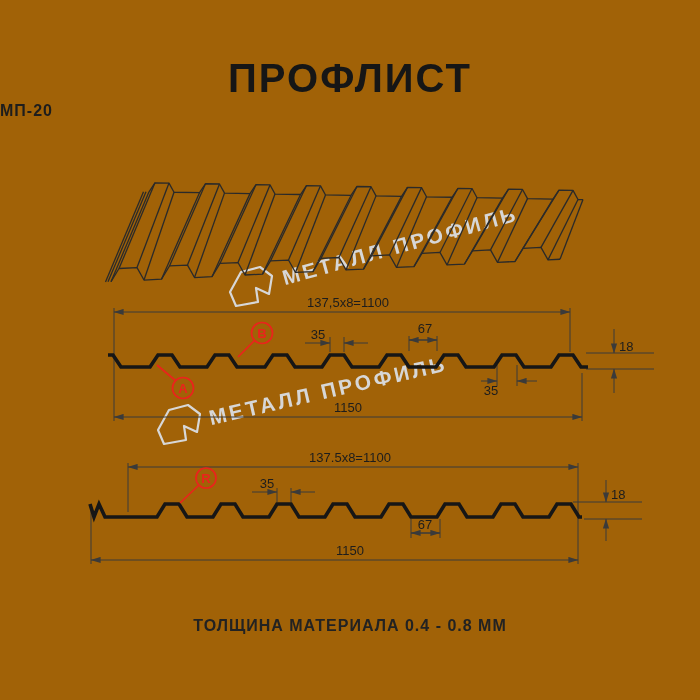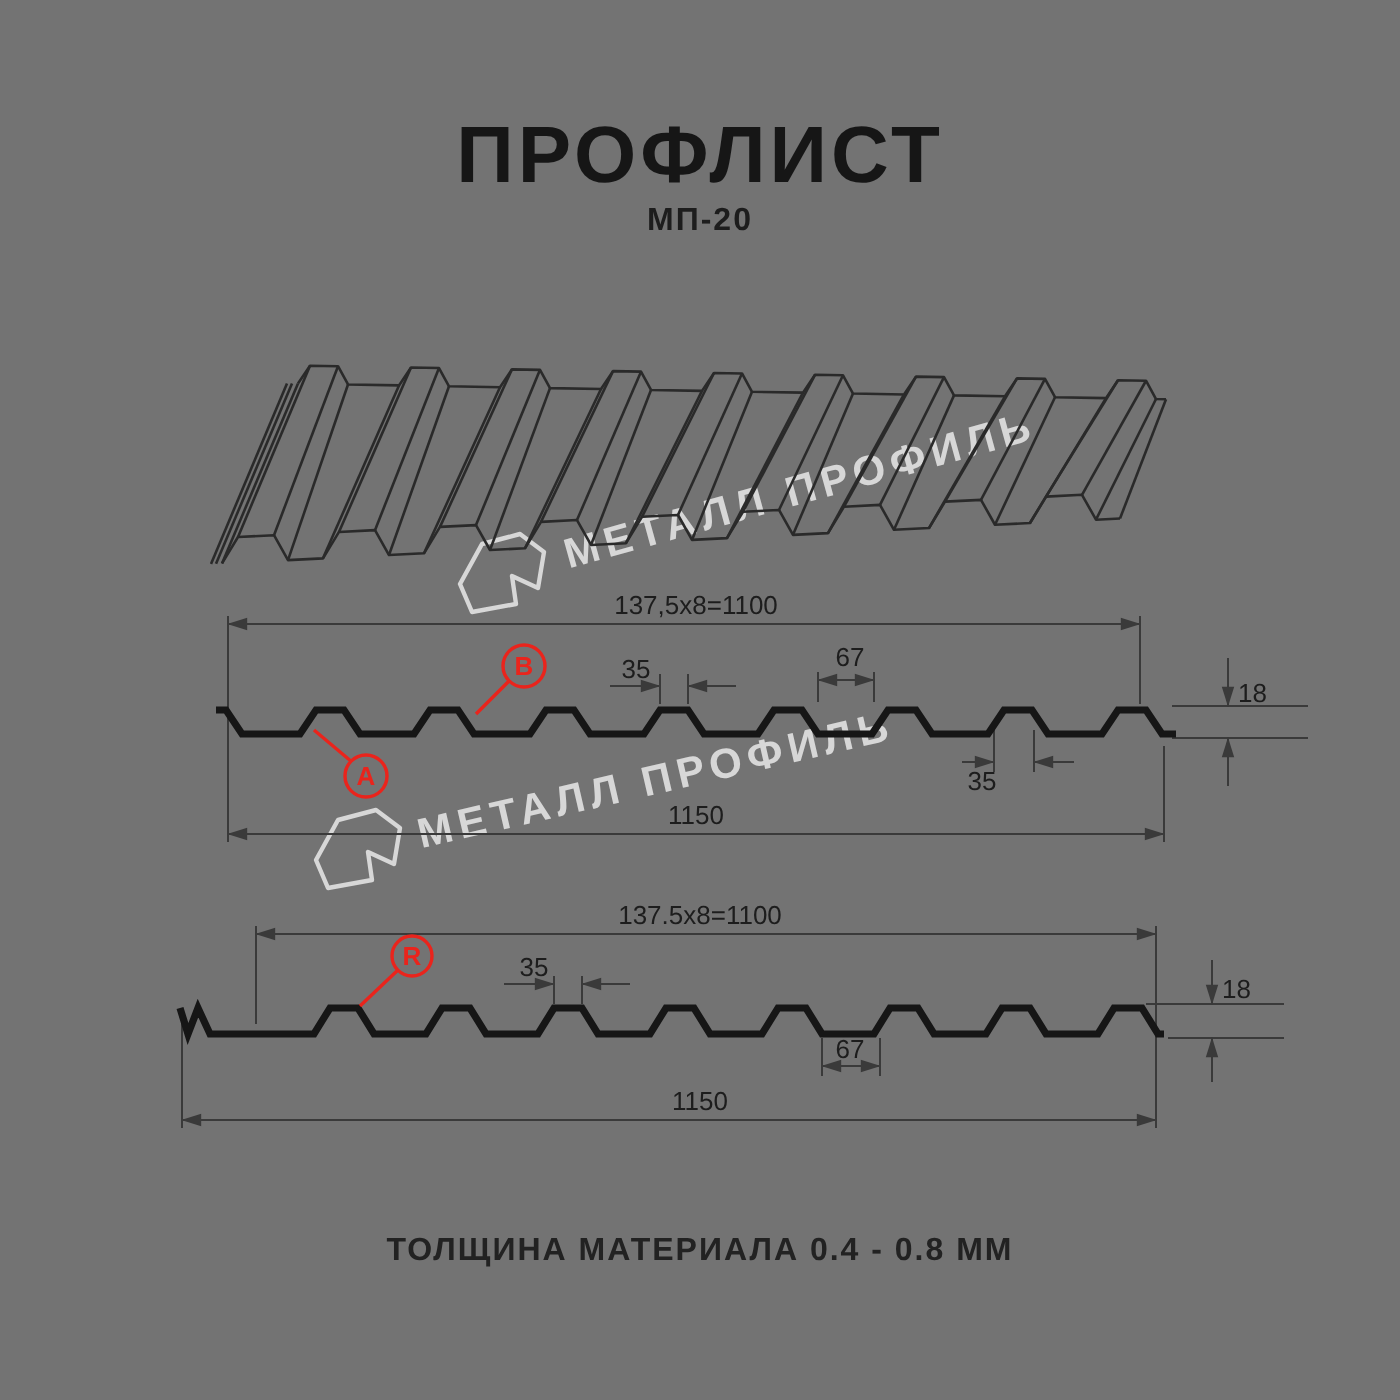--- a/index.html
+++ b/index.html
@@ -1,20 +1,20 @@
 <!DOCTYPE html>
 <html><head>
 <meta charset="utf-8">
 <style>
   html,body{margin:0;padding:0;background:#fff;}
-  #stage{position:relative;width:700px;height:700px;background:#737373;overflow:hidden;
+  #stage{position:relative;width:700px;height:700px;background:#a16207;overflow:hidden;
          font-family:"Liberation Sans",sans-serif;}
   .title{position:absolute;left:0;top:56px;width:700px;text-align:center;
          font-size:40px;font-weight:bold;letter-spacing:2px;color:#161616;}
-  .subtitle{position:absolute;left:0;top:102px;width:700px;text-align:center;
+  .subtitle{position:absolute;left:0;top:102px;width:700px;text-align:left;
          font-size:16px;font-weight:600;letter-spacing:1px;color:#1d1d1d;}
   .footer{position:absolute;left:0;top:617px;width:700px;text-align:center;
          font-size:16px;font-weight:600;letter-spacing:1px;color:#222;}
   .wm-text{position:absolute;white-space:nowrap;color:#d7d7d7;font-weight:bold;
          font-size:21px;letter-spacing:3px;transform-origin:0 100%;z-index:1;}
   #wm1{left:286px;top:266px;transform:rotate(-15.5deg);}
   #wm2{left:212px;top:406px;transform:rotate(-13deg);}
   .wm-logo{position:absolute;z-index:1;}
   #logo1{left:226px;top:264px;}
   #logo2{left:154px;top:402px;}

